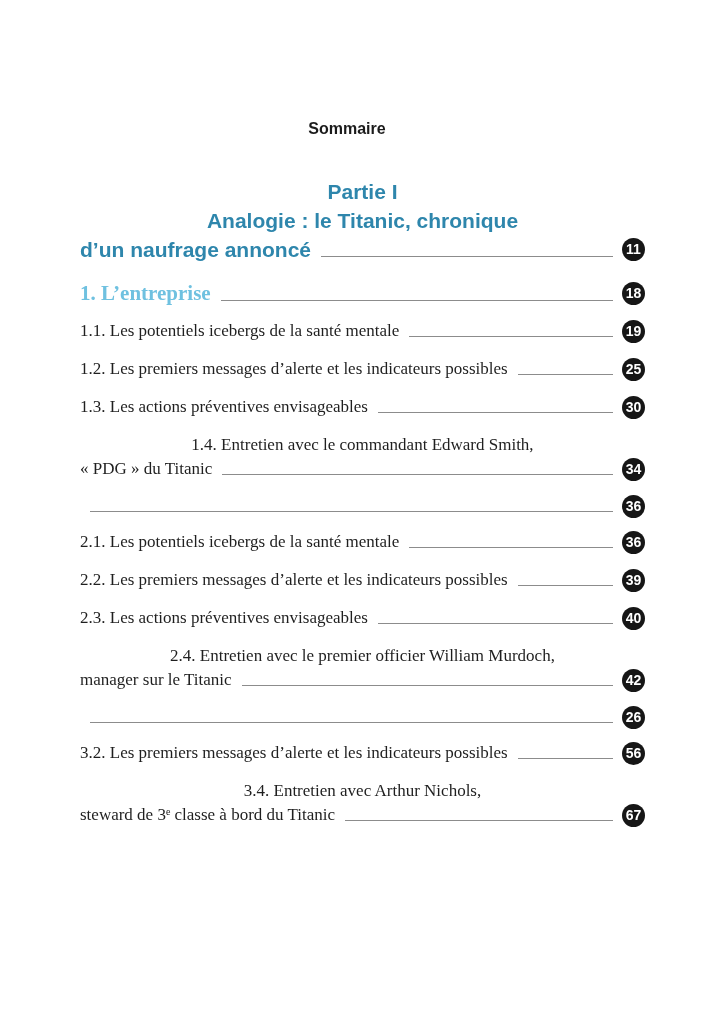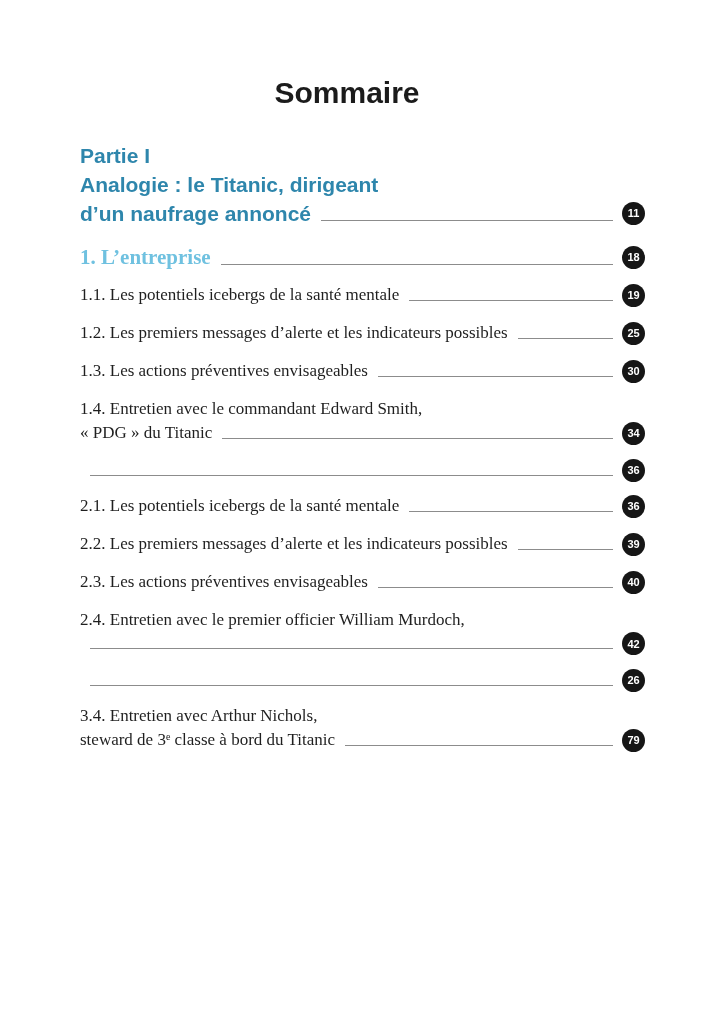--- a/index.html
+++ b/index.html
@@ -13,52 +13,52 @@
   .page {
     position: relative;
     box-sizing: border-box;
     width: 726px;
     height: 1030px;
     padding: 0 81px 0 80px;
     font-family: "Liberation Serif", "DejaVu Serif", serif;
     color: #1d1d1d;
   }
   .title {
-    margin-top: 80px;
+    margin-top: 116px;
     margin-right: 31px;
     text-align: center;
     font-family: "Liberation Sans", "DejaVu Sans", sans-serif;
     font-weight: 700;
-    font-size: 30px;
+    font-size: 16px;
     line-height: 26px;
     color: #1b1b1b;
   }
   #toc { margin-top: 35px; }
 
   .row { margin-bottom: 14px; }
-  .row .line, .row .line-text { white-space: nowrap; }
+  .row .line, .row .line-text { white-space: nowrap; text-align: center; }
   .last-line { display: flex; align-items: center; }
 
   .leader {
     flex: 1 1 auto;
     min-width: 14px;
     border-bottom: 1.5px solid var(--leader-gray, #8c8c8c);
     align-self: flex-end;
     margin: 0 9px 6px 10px;
   }
   .page-circle {
     flex: 0 0 auto;
     width: 23px;
     height: 23px;
     border-radius: 50%;
     background: var(--badge-black, #161616);
     color: #ffffff;
     font-family: "Liberation Sans", "DejaVu Sans", sans-serif;
     font-weight: 700;
-    font-size: 11px;
+    font-size: 14px;
     display: flex;
     align-items: center;
     justify-content: center;
   }
 
   .part {
     font-family: "Liberation Sans", "DejaVu Sans", sans-serif;
     font-weight: 700;
     font-size: 21px;
     line-height: 29px;
@@ -85,21 +85,21 @@
 </style>
 </head>
 <body>
 
 <div class="page">
   <div class="title">Sommaire</div>
 
   <div id="toc">
       <div class="row part">
         <div class="line">Partie I</div>
-        <div class="line">Analogie : le Titanic, dirigeant</div>
+        <div class="line">Analogie : le Titanic, chronique</div>
         <div class="last-line">
           <span class="line-text">d’un naufrage annoncé</span>
           <span class="leader"></span>
           <span class="page-circle">11</span>
         </div>
       </div>
       <div class="row section">
         <div class="last-line">
           <span class="line-text">1. L’entreprise</span>
           <span class="leader"></span>
@@ -158,33 +158,41 @@
       <div class="row sub">
         <div class="last-line">
           <span class="line-text">2.3. Les actions préventives envisageables</span>
           <span class="leader"></span>
           <span class="page-circle">40</span>
         </div>
       </div>
       <div class="row sub">
         <div class="line">2.4. Entretien avec le premier officier William Murdoch,</div>
         <div class="last-line">
+          <span class="line-text">manager sur le Titanic</span>
           <span class="leader"></span>
           <span class="page-circle">42</span>
         </div>
       </div>
       <div class="row section">
         <div class="last-line">
           <span class="leader"></span>
           <span class="page-circle">26</span>
         </div>
       </div>
       <div class="row sub">
+        <div class="last-line">
+          <span class="line-text">3.2. Les premiers messages d’alerte et les indicateurs possibles</span>
+          <span class="leader"></span>
+          <span class="page-circle">56</span>
+        </div>
+      </div>
+      <div class="row sub">
         <div class="line">3.4. Entretien avec Arthur Nichols,</div>
         <div class="last-line">
           <span class="line-text">steward de 3ᵉ classe à bord du Titanic</span>
           <span class="leader"></span>
-          <span class="page-circle">79</span>
+          <span class="page-circle">67</span>
         </div>
       </div>
     </div>
 
 </div>
 
 </body></html>

